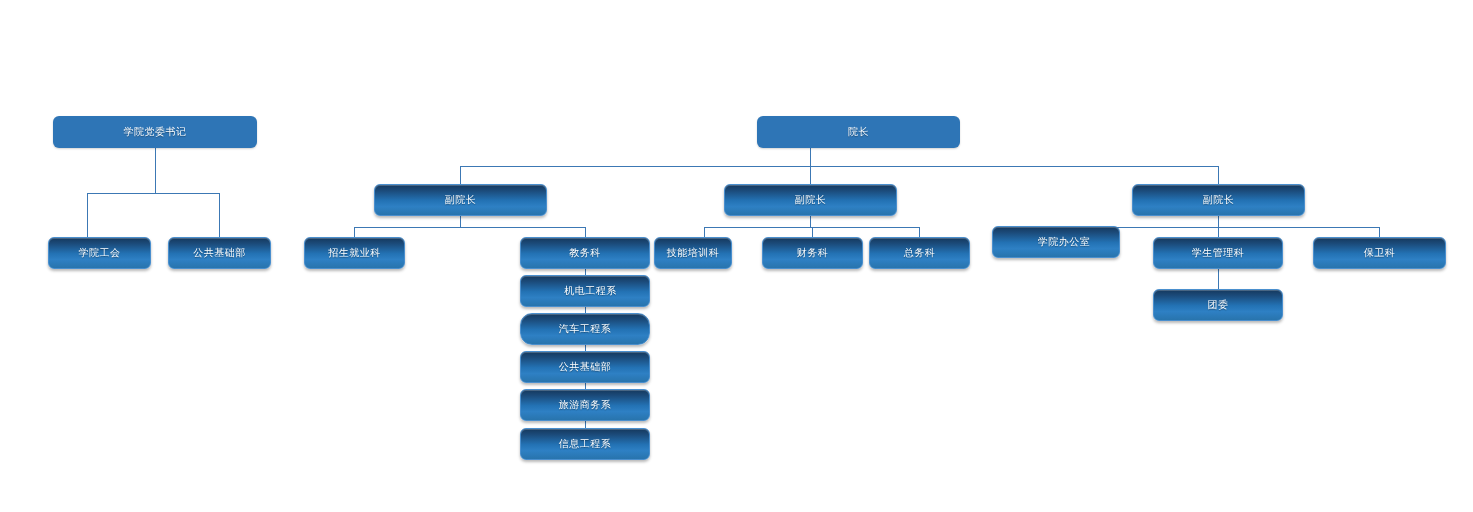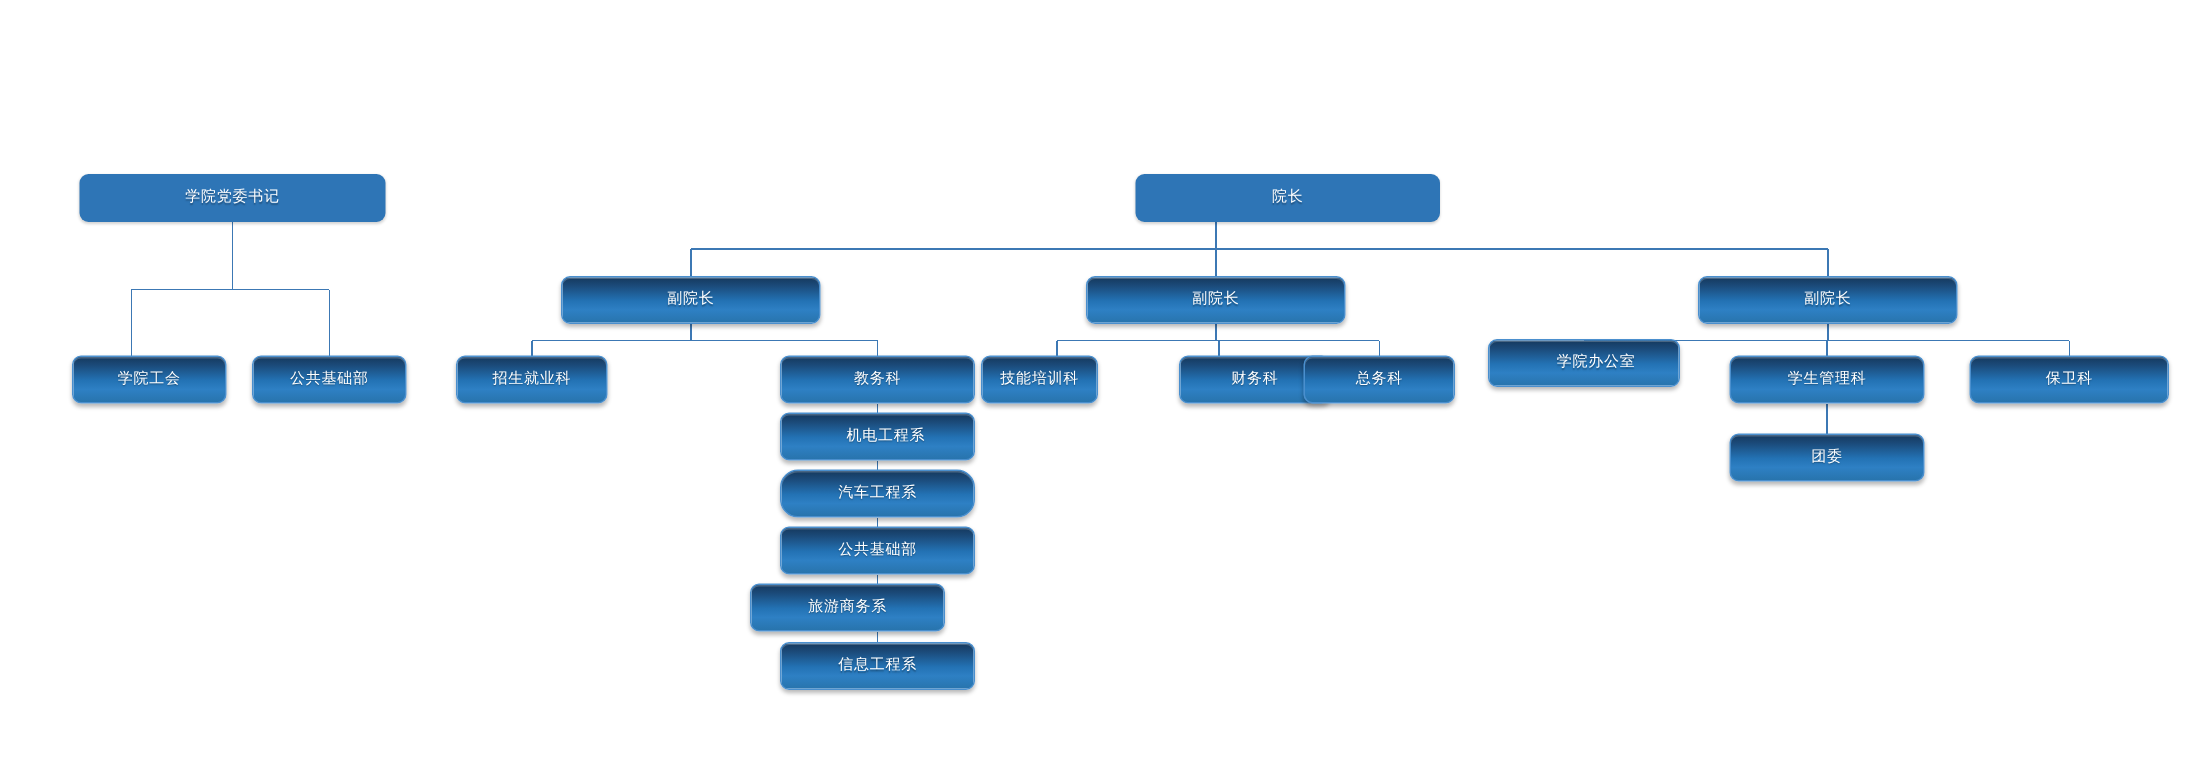--- a/index.html
+++ b/index.html
@@ -127,30 +127,30 @@
       </div>
       <div class="node gloss" style="left: 520px; top: 275px; width: 130px; height: 32px; padding-left: 11px;">
         <span>机电工程系</span>
       </div>
       <div class="node gloss" style="left: 520px; top: 313px; width: 130px; height: 32px; border-radius: 12px;">
         <span>汽车工程系</span>
       </div>
       <div class="node gloss" style="left: 520px; top: 351px; width: 130px; height: 32px;">
         <span>公共基础部</span>
       </div>
-      <div class="node gloss" style="left: 500px; top: 389px; width: 130px; height: 32px;">
+      <div class="node gloss" style="left: 520px; top: 389px; width: 130px; height: 32px;">
         <span>旅游商务系</span>
       </div>
       <div class="node gloss" style="left: 520px; top: 428px; width: 130px; height: 32px;">
         <span>信息工程系</span>
       </div>
       <div class="node gloss" style="left: 654px; top: 237px; width: 78px; height: 32px;">
         <span>技能培训科</span>
       </div>
-      <div class="node gloss" style="left: 762px; top: 237px; width: 101px; height: 32px; margin-left: 24px;">
+      <div class="node gloss" style="left: 762px; top: 237px; width: 101px; height: 32px;">
         <span>财务科</span>
       </div>
       <div class="node gloss" style="left: 869px; top: 237px; width: 101px; height: 32px;">
         <span>总务科</span>
       </div>
       <div class="node gloss" style="left: 992px; top: 226px; width: 128px; height: 32px; padding-left: 16px;">
         <span>学院办公室</span>
       </div>
       <div class="node gloss" style="left: 1153px; top: 237px; width: 130px; height: 32px;">
         <span>学生管理科</span>

